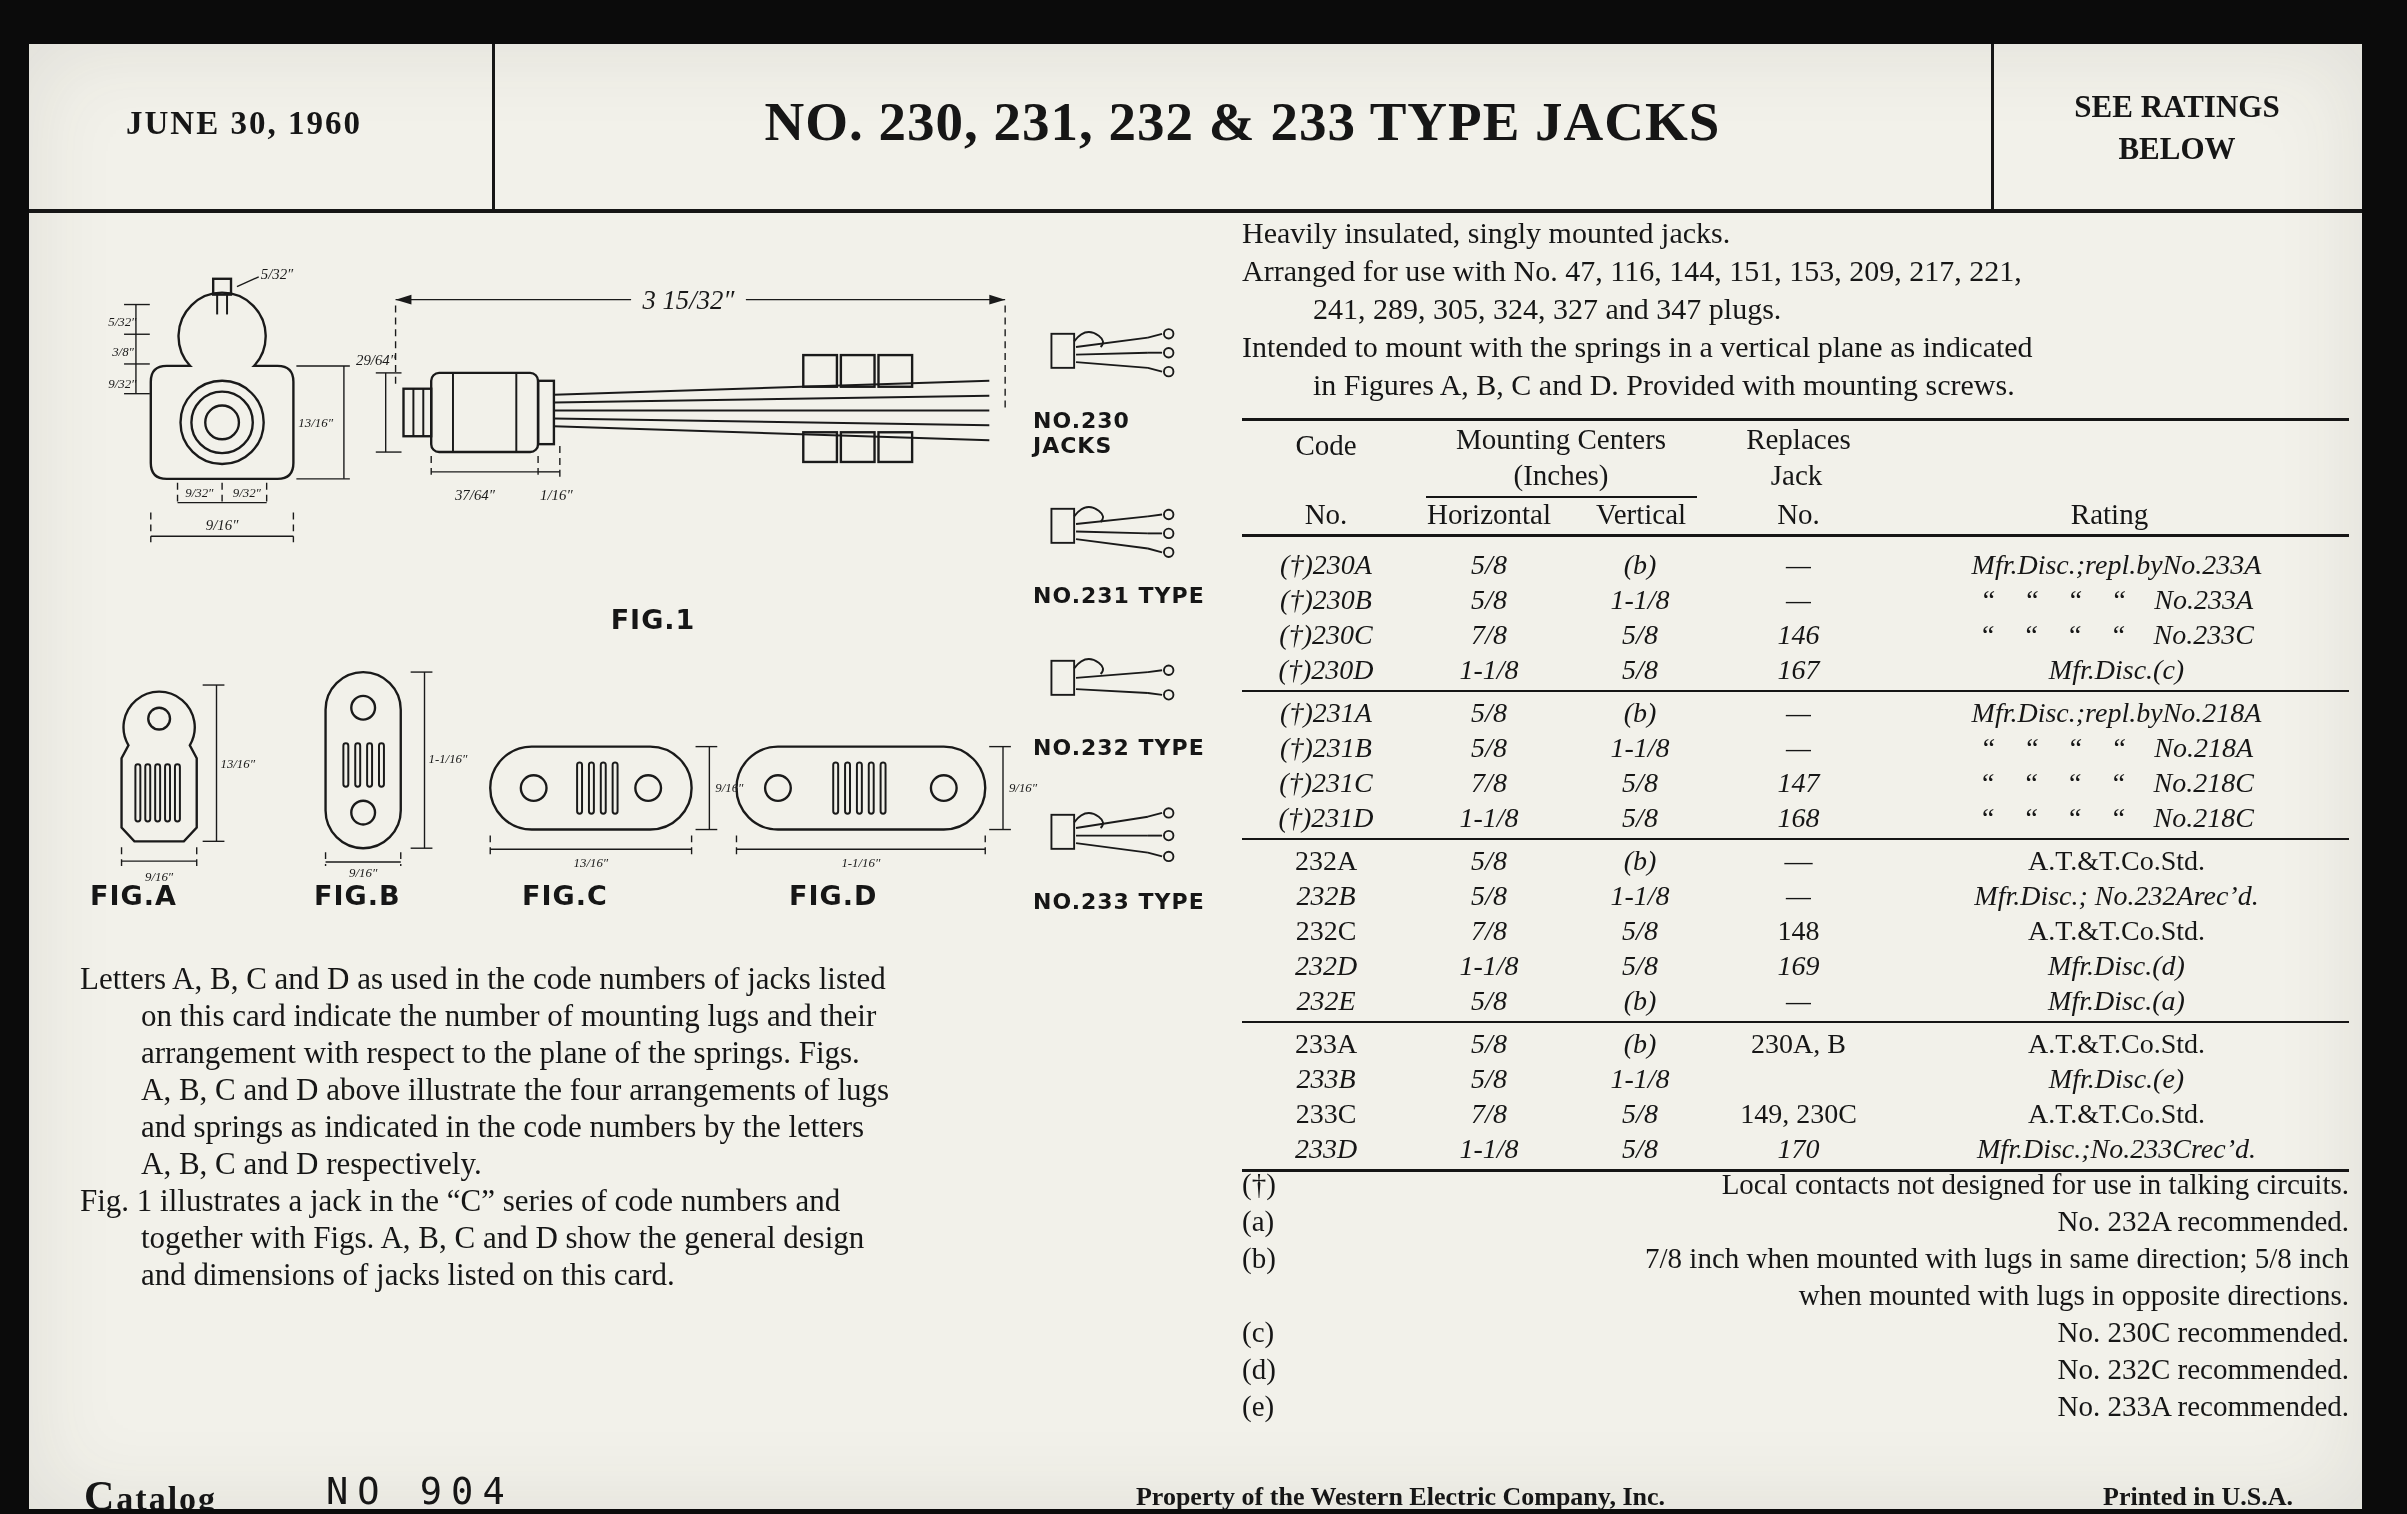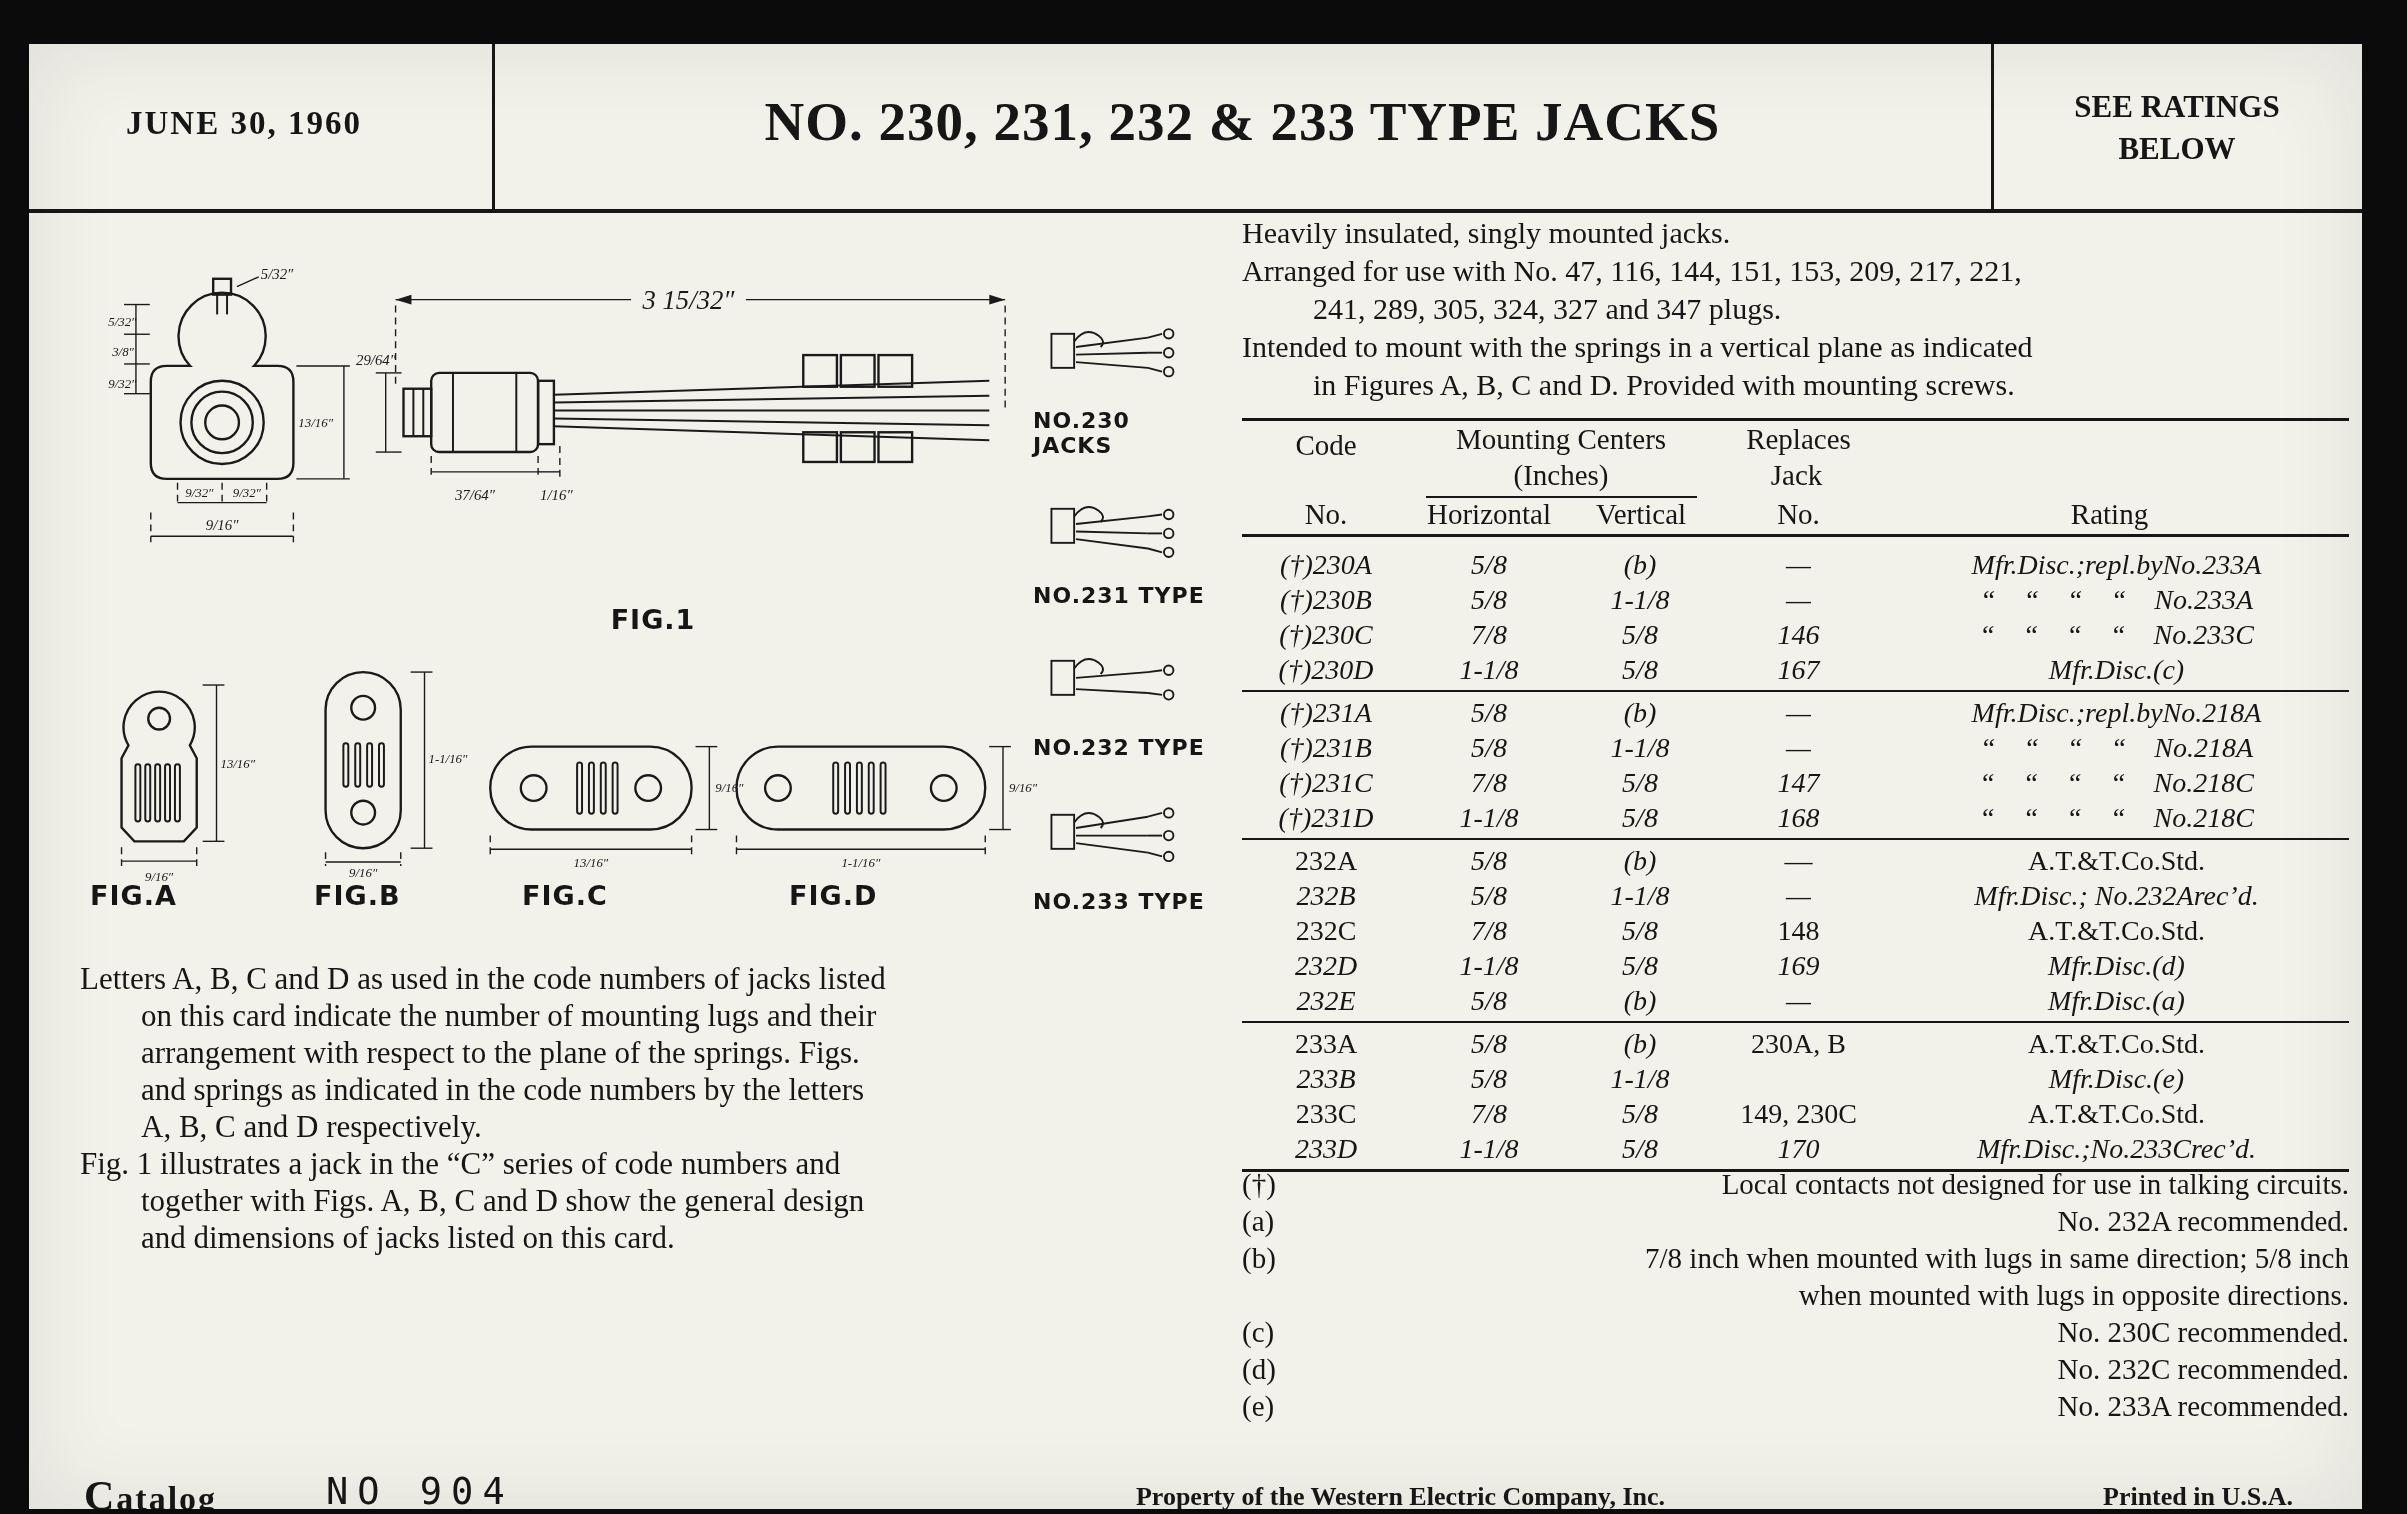--- a/index.html
+++ b/index.html
@@ -337,20 +337,21 @@
 
   <div class="typelabel tl-1">NO.230 JACKS</div>
   <div class="typelabel tl-2">NO.231 TYPE</div>
   <div class="typelabel tl-3">NO.232 TYPE</div>
   <div class="typelabel tl-4">NO.233 TYPE</div>
 
   <div class="notes">
       <div>Letters A, B, C and D as used in the code numbers of jacks listed</div>
       <div class="ind">on this card indicate the number of mounting lugs and their</div>
       <div class="ind">arrangement with respect to the plane of the springs. Figs.</div>
+      <div class="ind">A, B, C and D above illustrate the four arrangements of lugs</div>
       <div class="ind">and springs as indicated in the code numbers by the letters</div>
       <div class="ind">A, B, C and D respectively.</div>
       <div>Fig. 1 illustrates a jack in the “C” series of code numbers and</div>
       <div class="ind">together with Figs. A, B, C and D show the general design</div>
       <div class="ind">and dimensions of jacks listed on this card.</div>
     </div>
 
   <div class="intro">
       <div>Heavily insulated, singly mounted jacks.</div>
       <div>Arranged for use with No. 47, 116, 144, 151, 153, 209, 217, 221,</div>

